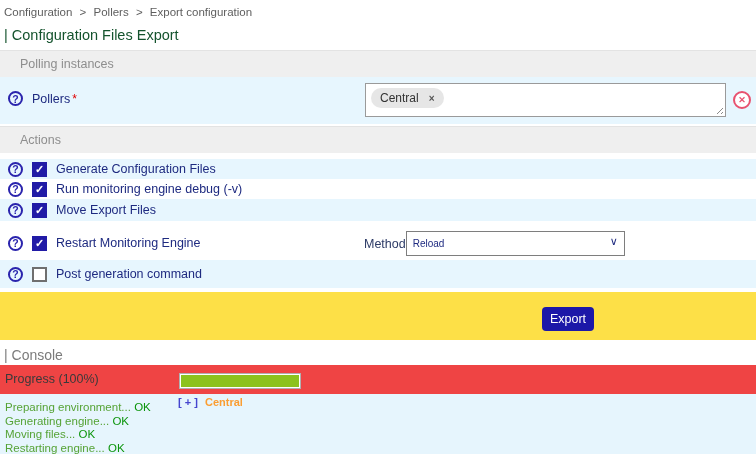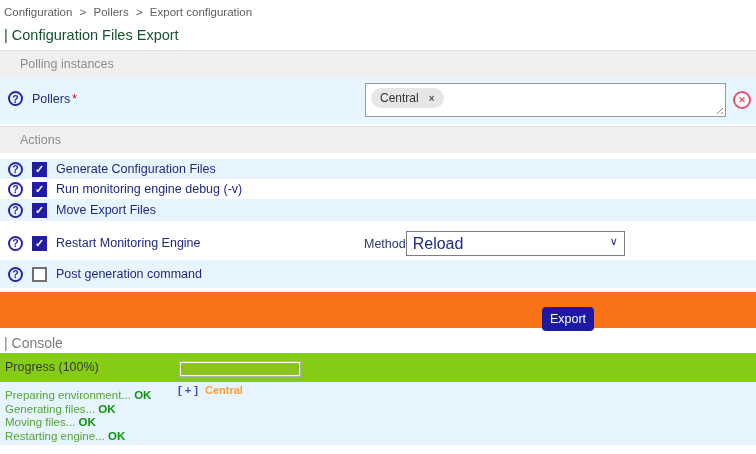--- a/index.html
+++ b/index.html
@@ -43,39 +43,39 @@
   .checkbox { width:15px; height:15px; border:2px solid #6f6f6f; background:#fff;
               display:inline-flex; align-items:center; justify-content:center;
               flex:0 0 auto; cursor:pointer; }
   .checkbox.checked { background:#211ba6; border-color:#211ba6; }
   .checkbox.checked::after { content:"✓"; color:#fff; font-size:11px; font-weight:bold; line-height:1; }
   .action-label { font-size:12.5px; color:#1e2a80; }
   .method-wrap { position:absolute; left:364px; top:3px; display:flex; align-items:center; }
   .method-label { font-size:12.5px; color:#2c3a66; }
   .select-wrap { position:relative; }
   .method-select { width:219px; height:25px; border:1px solid #7e7e7e; background:#fff;
-                   color:#1e2a80; font-size:16px; font-family:"Liberation Sans",sans-serif;
+                   color:#1e2a80; font-size:10px; font-family:"Liberation Sans",sans-serif;
                    padding:0 20px 0 6px; appearance:none; -webkit-appearance:none; border-radius:0; }
   .chevron { position:absolute; right:7px; top:4px; color:#1e2a80; font-size:11px; pointer-events:none; }
 
-  .export-band { margin-top:4px; height:36px; background:#f97316; position:relative; }
+  .export-band { margin-top:4px; height:48px; background:#fde047; position:relative; }
   .export-btn { position:absolute; left:542px; top:15px; width:52px; height:24px;
                 background:#1c18a8; color:#fff; border:none; border-radius:4px;
                 font-size:12.5px; font-family:"Liberation Sans",sans-serif; cursor:pointer; }
 
   .console-title { margin:7px 12px 0 4px; font-size:14px; color:#7b7b7b; }
-  .progress-row { height:29px; background:#84cc16; position:relative; margin-top:2px; }
+  .progress-row { height:29px; background:#ef4444; position:relative; margin-top:2px; }
   .progress-label { position:absolute; left:5px; top:7px; font-size:12.5px; color:#3a3a3a; }
   .progress-track { position:absolute; left:179px; top:8px; width:122px; height:16px;
                     background:#fff; border:1px solid #b0b0b0; padding:1px; }
   .progress-fill { height:100%; background:#8cc21d; }
   .console-body { background:#e6f5fd; height:63px; position:relative; }
   .log { position:absolute; left:5px; top:7px; font-size:11.5px; line-height:13.5px; }
   .log-msg { color:#56a336; }
-  .log-ok { color:#0c950c; font-weight:bold; }
+  .log-ok { color:#0c950c; font-weight:normal; }
   .tree { position:absolute; left:178px; top:2px; font-size:11px; }
   .tree-toggle { color:#4545cf; font-weight:bold; cursor:pointer; }
   .tree-node { color:#fb9e32; font-weight:bold; margin-left:4px; }
 </style>
 </head>
 <body>
 
 <div class="breadcrumb">
   <span class="crumb">Configuration</span>
   <span>&gt;</span>
@@ -155,21 +155,21 @@
 <div class="progress-row">
   <span class="progress-label">Progress (100%)</span>
   <div class="progress-track">
     <div class="progress-fill" style="width: 100%;"></div>
   </div>
 </div>
 
 <div class="console-body">
   <div class="log">
     <div><span class="log-msg">Preparing environment...</span> <span class="log-ok">OK</span></div>
-    <div><span class="log-msg">Generating files...</span> <span class="log-ok">OK</span></div>
+    <div><span class="log-msg">Generating engine...</span> <span class="log-ok">OK</span></div>
     <div><span class="log-msg">Moving files...</span> <span class="log-ok">OK</span></div>
     <div><span class="log-msg">Restarting engine...</span> <span class="log-ok">OK</span></div>
   </div>
   <div class="tree">
     <span class="tree-toggle">[ + ]</span>
     <span class="tree-node">Central</span>
   </div>
 </div>
 
 </body></html>

